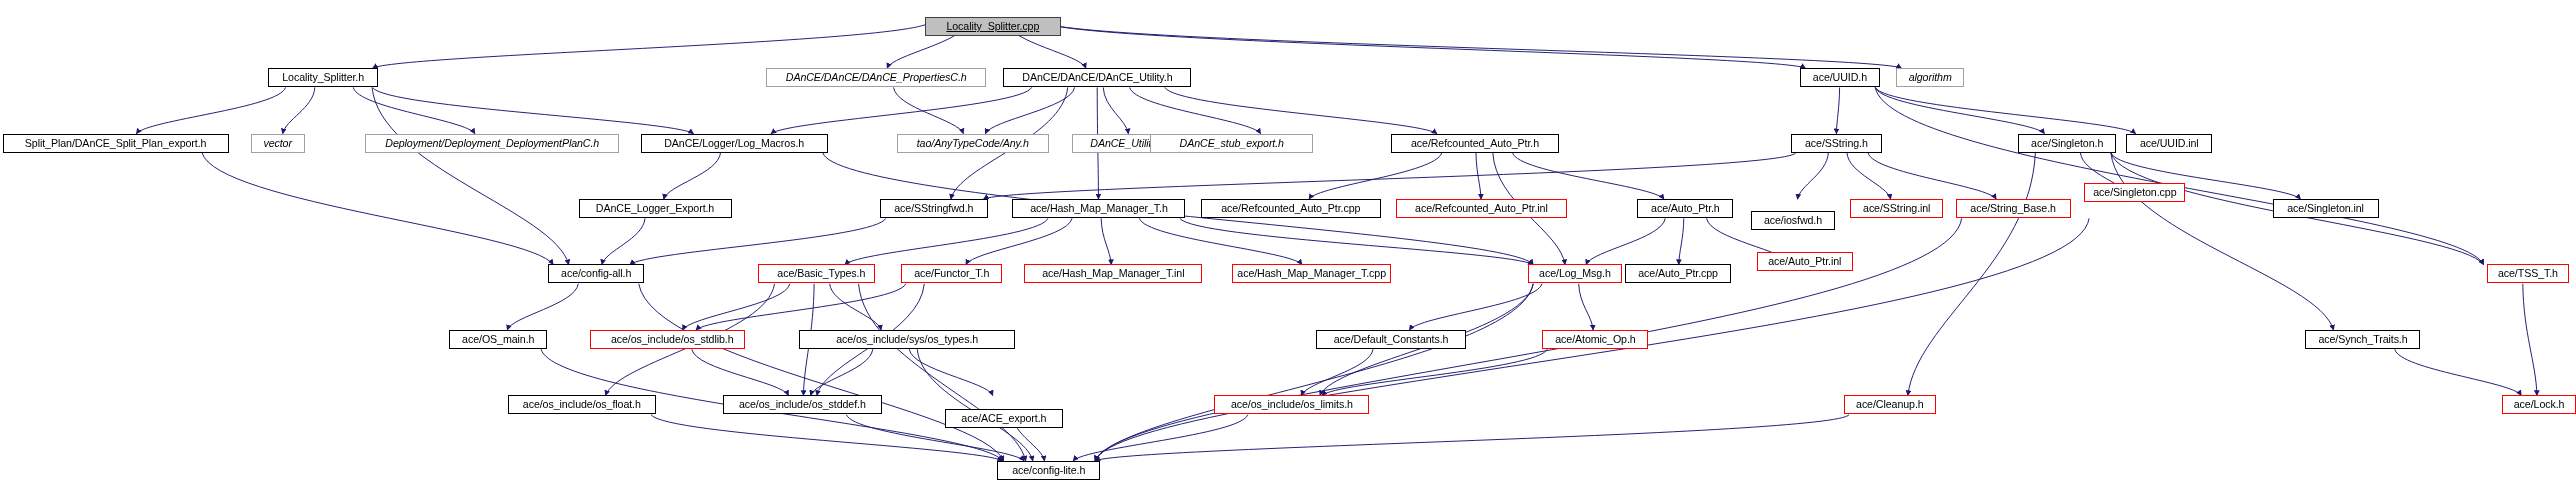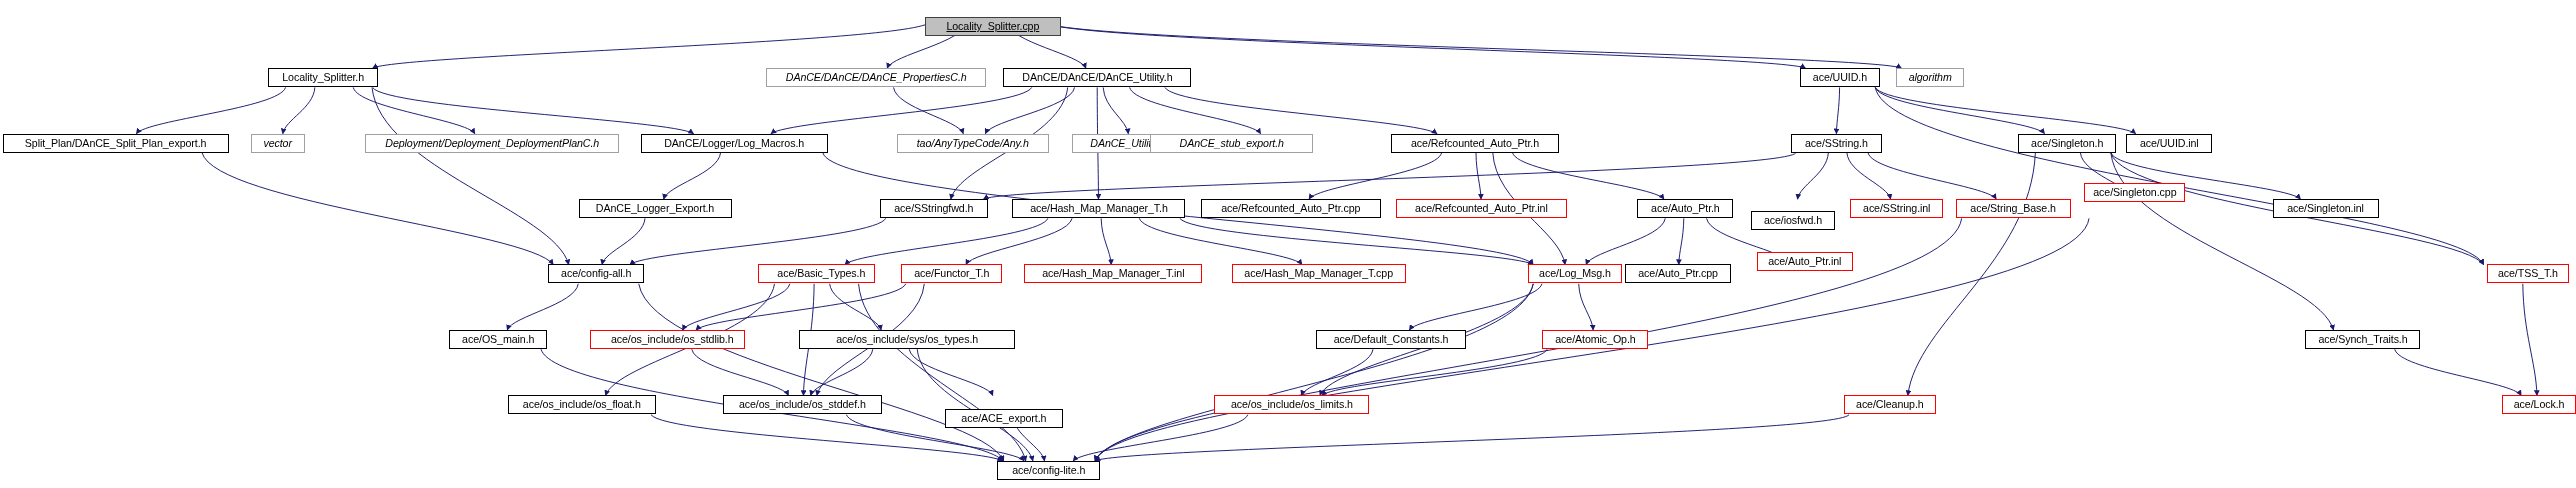--- a/index.html
+++ b/index.html
@@ -236,21 +236,21 @@
       </div>
       <div class="node red" style="left: 758px; top: 264px; width: 117px; padding-left: 15px;">
         <span class="node-label">ace/Basic_Types.h</span>
       </div>
       <div class="node red" style="left: 901px; top: 264px; width: 101px;">
         <span class="node-label">ace/Functor_T.h</span>
       </div>
       <div class="node red" style="left: 1024px; top: 264px; width: 178px;">
         <span class="node-label">ace/Hash_Map_Manager_T.inl</span>
       </div>
-      <div class="node red" style="left: 1232px; top: 264px; width: 174px;">
+      <div class="node red" style="left: 1232px; top: 264px; width: 159px;">
         <span class="node-label">ace/Hash_Map_Manager_T.cpp</span>
       </div>
       <div class="node red" style="left: 1528px; top: 264px; width: 94px;">
         <span class="node-label">ace/Log_Msg.h</span>
       </div>
       <div class="node" style="left: 1625px; top: 264px; width: 106px;">
         <span class="node-label">ace/Auto_Ptr.cpp</span>
       </div>
       <div class="node red" style="left: 1757px; top: 252px; width: 96px;">
         <span class="node-label">ace/Auto_Ptr.inl</span>

